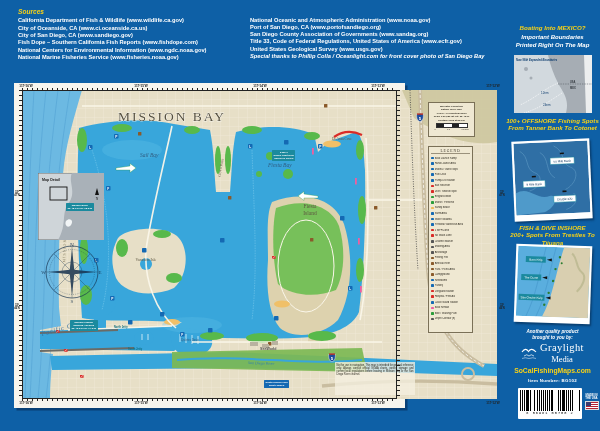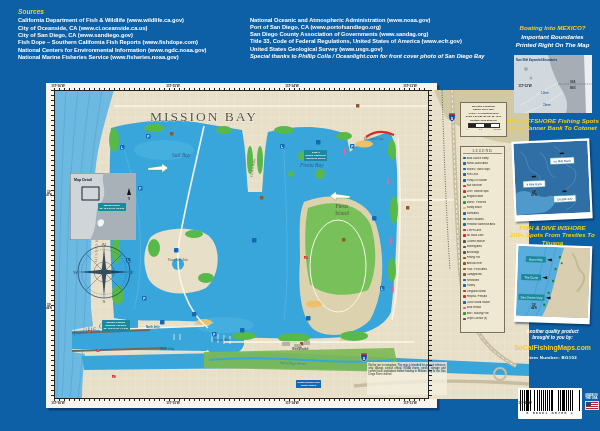--- a/index.html
+++ b/index.html
@@ -8,21 +8,21 @@
   
   .sources{position:absolute;left:0;top:0;width:505px;height:80px;}
   .src-col{position:absolute;top:8px;color:#fff;}
   .src-col.c1{left:18px;width:230px;}
   .src-col.c2{left:250px;width:252px;padding-top:8.6px;}
   .src-heading{color:#f7d117;font-size:6.6px;font-weight:bold;font-style:italic;margin-bottom:2.4px;}
   .src-line{font-size:5.7px;font-weight:bold;line-height:7.3px;white-space:nowrap;overflow:hidden;}
   .src-col.c2 .src-line:last-child{font-style:italic;}
   
   .sheet{position:absolute;left:14px;top:83px;width:391px;height:325px;background:#f7f5ee;
-         box-shadow:2.5px 2.5px 0 rgba(4,38,78,.55);margin-left:32px;}
+         box-shadow:2.5px 2.5px 0 rgba(4,38,78,.55);}
   .mapsvg{position:absolute;left:8px;top:7px;width:475px;height:309px;display:block;}
   .frame{position:absolute;left:8px;right:8px;top:7px;bottom:9px;border:0.6px solid #222;z-index:6;pointer-events:none;}
   .tick-x{position:absolute;left:8px;right:8px;height:2.2px;z-index:6;
           background:repeating-linear-gradient(90deg,#222 0 .7px,transparent .7px 5px);}
   .tick-x.t{top:4.6px;}.tick-x.b{bottom:6.6px;}
   .tick-y{position:absolute;top:7px;bottom:9px;width:2.2px;z-index:6;
           background:repeating-linear-gradient(180deg,#222 0 .7px,transparent .7px 5px);}
   .tick-y.l{left:5.4px;}.tick-y.r{right:5.4px;}
   .lon{position:absolute;font-size:3.1px;font-weight:bold;color:#222;transform:translateX(-50%);z-index:6;white-space:nowrap;}
   .lon.t{top:0.8px;}.lon.b{top:317.8px;}
@@ -654,20 +654,31 @@
           <polygon points="29,13 34,11.5 34,14.5"></polygon>
             <polygon points="25,31 30,29.5 30,32.5"></polygon>
             <polygon points="29,51 34,49.5 34,52.5"></polygon>
         </g>
       </svg>
     </div>
 
     <div class="brand">
       <div class="brand-tag">Another quality product</div>
       <div class="brand-tag">brought to you by:</div>
+      <div class="logo">
+        <svg width="16" height="14" viewBox="0 0 16 14">
+          <path d="M1,6 Q4.5,1 7.5,5.5 Q10.5,1 15,6" stroke="#fff" stroke-width="1.1" fill="none"></path>
+          <path d="M3,10 Q6,7.5 8,10 Q10,7.5 13,10" stroke="#fff" stroke-width=".7" fill="none"></path>
+          <path d="M1,12.5 Q4,11 8,12.5 Q12,11 15,12.5" stroke="#fff" stroke-width=".5" fill="none"></path>
+        </svg>
+        <div class="logo-name">
+          <div class="logo-top">Graylight</div>
+          <div class="logo-bot">Media</div>
+        </div>
+      </div>
       <div class="site">SoCalFishingMaps.com</div>
       <div class="item">Item Number:  BG102</div>
     </div>
 
     <div class="barcode">
       <div class="bars"></div>
       <div class="digits">8 56981 00700 2</div>
     </div>
     <div class="madein">
       <div class="madein-tx">MADE IN THE USA</div>

